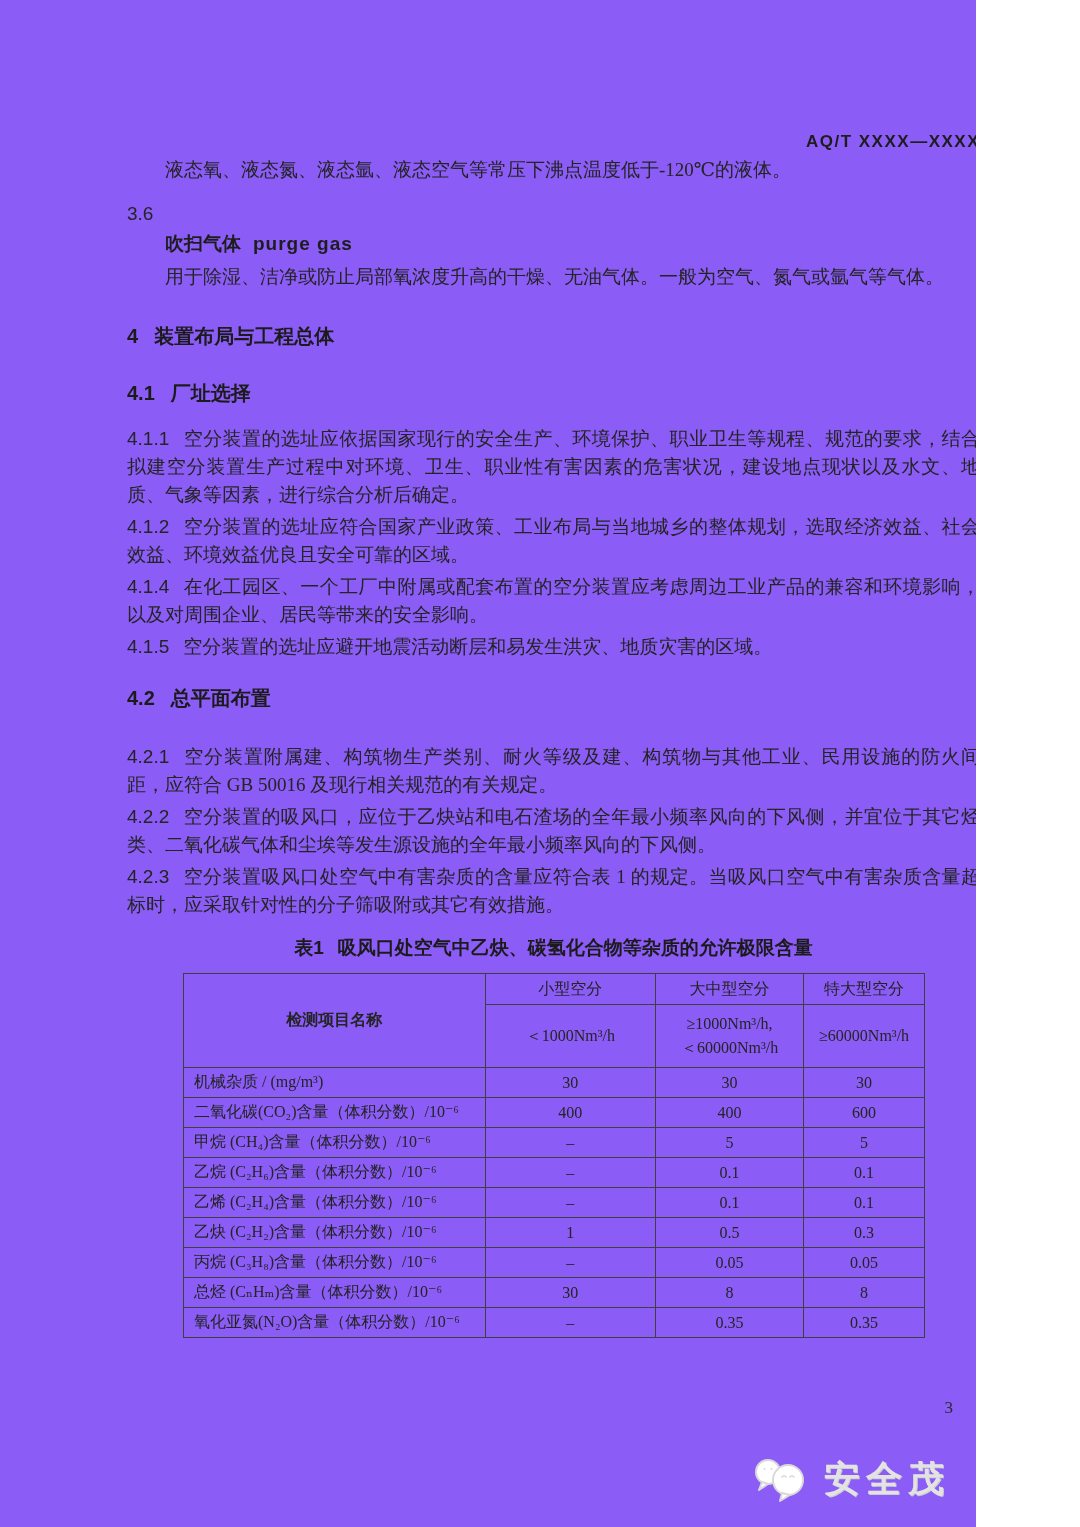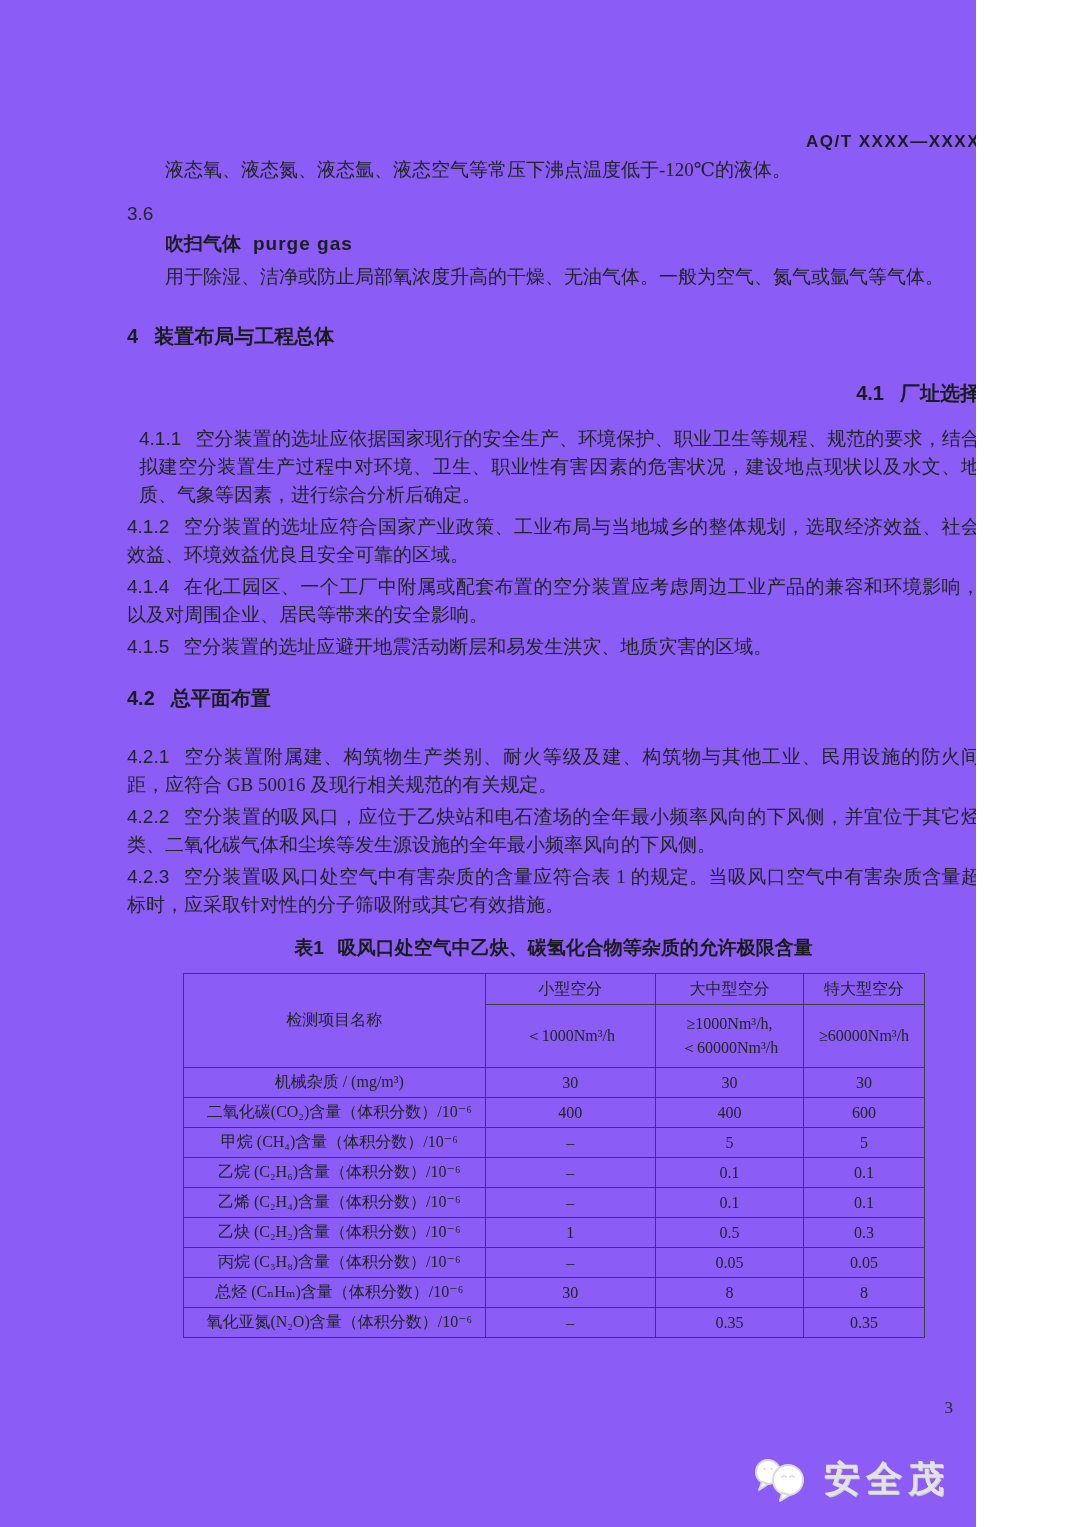--- a/index.html
+++ b/index.html
@@ -91,35 +91,36 @@
     color: #242424;
   }
   table.limits td, table.limits th {
     border: 1px solid #3f3f3f;
     font-weight: normal;
     padding: 0;
   }
   table.limits .corner {
     text-align: center;
     vertical-align: middle;
+    font-weight: bold;
   }
   table.limits .grp {
     height: 30px;
     text-align: center;
     vertical-align: middle;
   }
   table.limits .sub {
     height: 62px;
     text-align: center;
     vertical-align: middle;
     line-height: 24px;
   }
   table.limits .lbl {
     height: 29px;
-    text-align: center;
+    text-align: left;
     padding-left: 10px;
     vertical-align: middle;
   }
   table.limits .val {
     text-align: center;
     vertical-align: middle;
   }
 
   .page-number {
     position: absolute;
@@ -164,25 +165,25 @@
     <div class="term-line">
       <span class="term-zh">吹扫气体</span><span class="term-en">purge gas</span>
     </div>
 
     <p class="para indent term-def">用于除湿、洁净或防止局部氧浓度升高的干燥、无油气体。一般为空气、氮气或氩气等气体。</p>
 
     <div class="h1">
       <span class="sec-num">4</span><span>装置布局与工程总体</span>
     </div>
 
-    <div class="h2 h-after" style="margin-top:30px;text-align:right;">
+    <div class="h2 h-after" style="margin-top:30px;">
       <span class="sec-num">4.1</span><span>厂址选择</span>
     </div>
 
-    <p class="para clause" style="margin-top:18px;margin-left:12px;">
+    <p class="para clause" style="margin-top:18px;">
       <span class="c-num">4.1.1</span><span>空分装置的选址应依据国家现行的安全生产、环境保护、职业卫生等规程、规范的要求，结合拟建空分装置生产过程中对环境、卫生、职业性有害因素的危害状况，建设地点现状以及水文、地质、气象等因素，进行综合分析后确定。</span>
     </p>
     <p class="para clause">
       <span class="c-num">4.1.2</span><span>空分装置的选址应符合国家产业政策、工业布局与当地城乡的整体规划，选取经济效益、社会效益、环境效益优良且安全可靠的区域。</span>
     </p>
     <p class="para clause">
       <span class="c-num">4.1.4</span><span>在化工园区、一个工厂中附属或配套布置的空分装置应考虑周边工业产品的兼容和环境影响，以及对周围企业、居民等带来的安全影响。</span>
     </p>
     <p class="para clause">
       <span class="c-num">4.1.5</span><span>空分装置的选址应避开地震活动断层和易发生洪灾、地质灾害的区域。</span>

